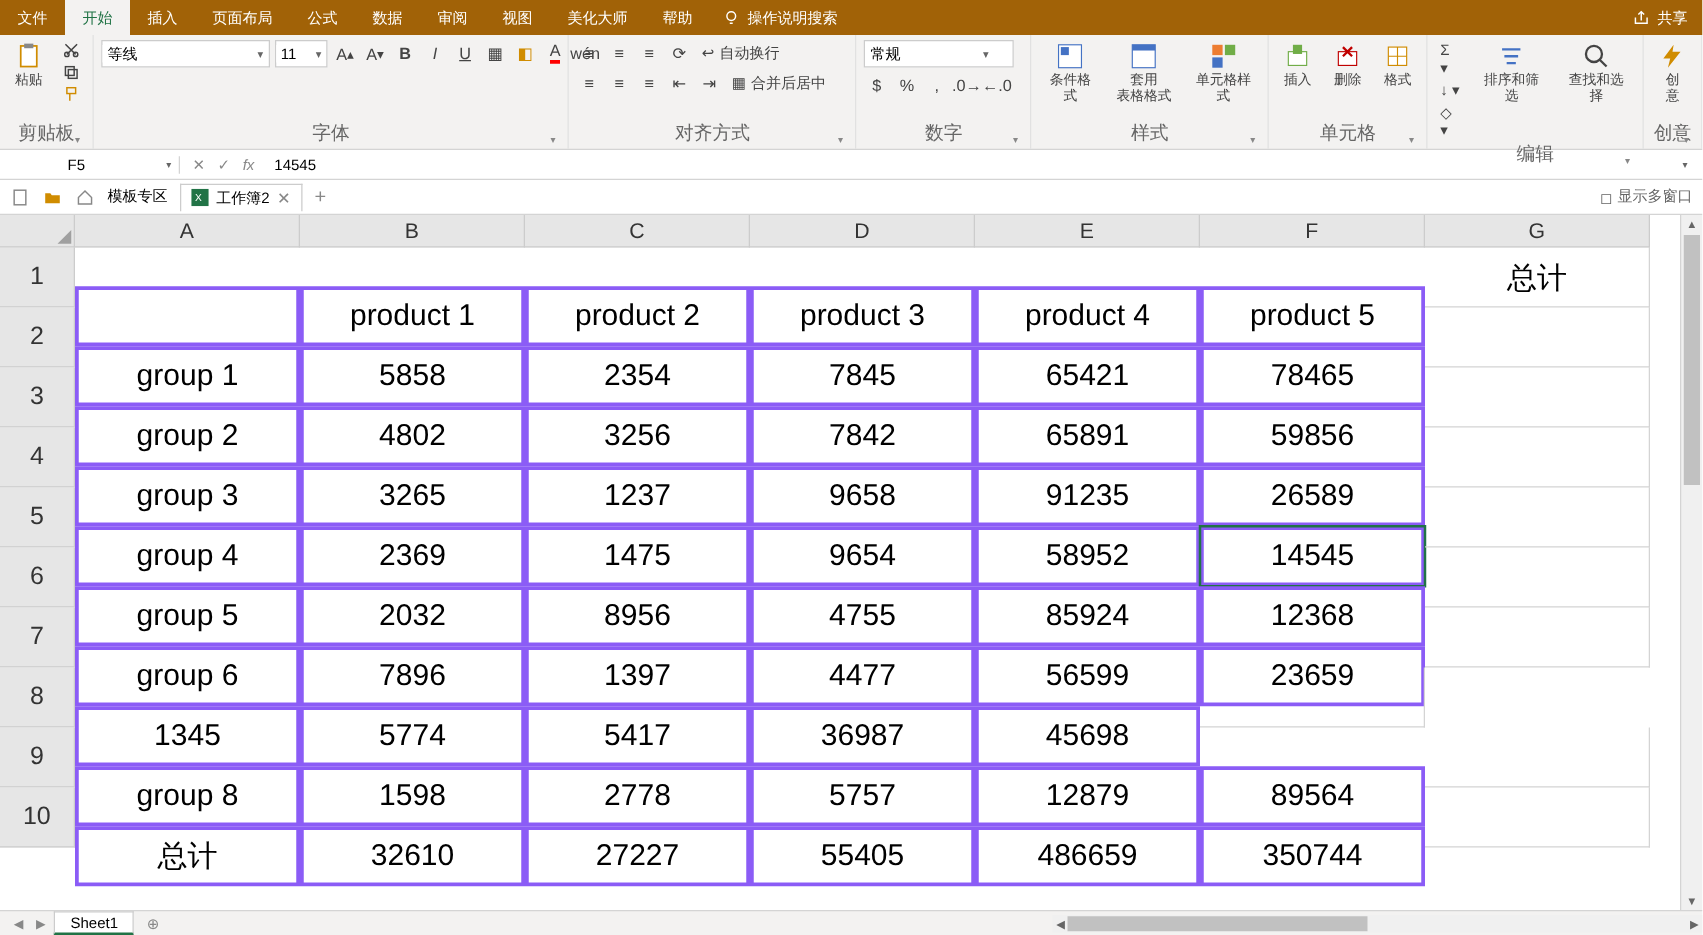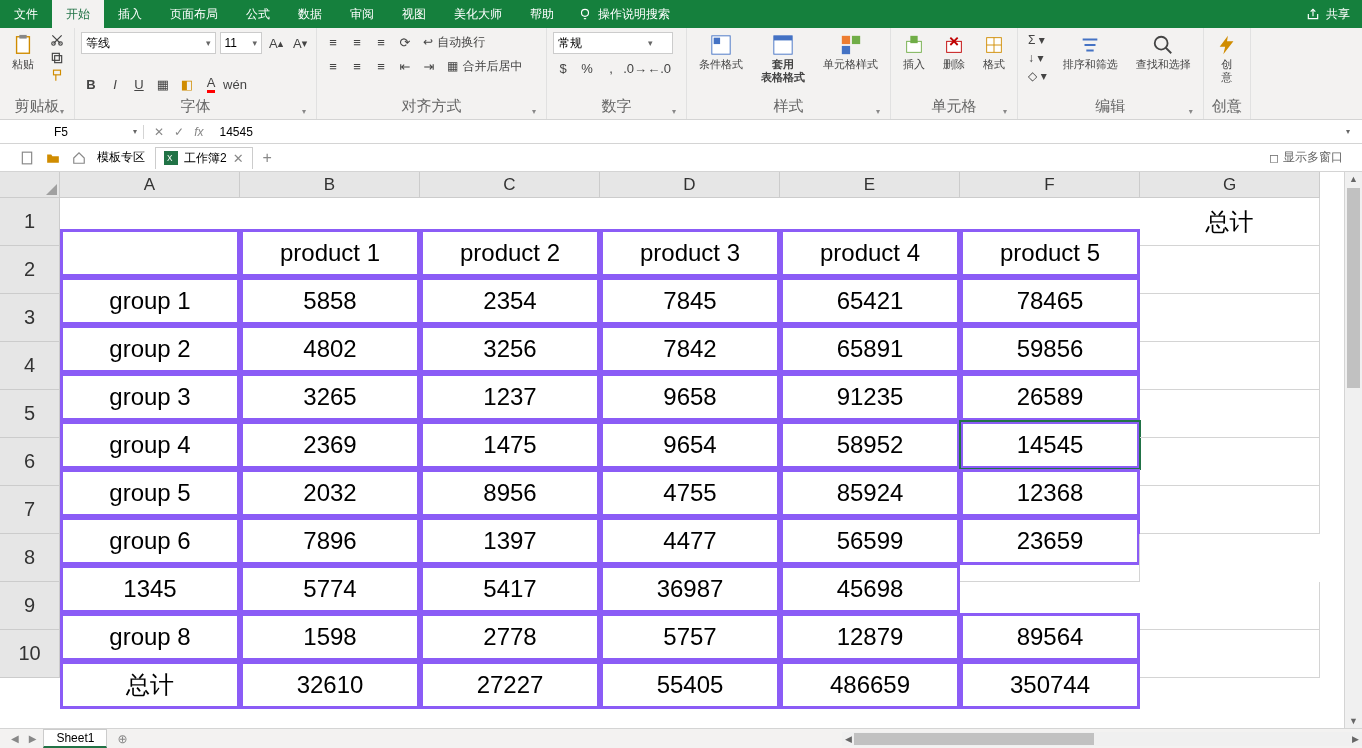--- a/index.html
+++ b/index.html
@@ -1,17 +1,17 @@
 <!DOCTYPE html>
 <html><head>
 <meta charset="utf-8">
 <style>
 * { margin:0; padding:0; box-sizing:border-box; font-family:"Microsoft YaHei",Arial,sans-serif; }
 body { background:#fff; overflow:hidden; width:1362px; height:748px; }
-.menubar { height:28px; background:#15803d; color:#fff; display:flex; align-items:center; font-size:12px; }
+.menubar { height:28px; background:#a16207; color:#fff; display:flex; align-items:center; font-size:12px; }
 .menubar .mitem { padding:0 14px; height:100%; display:flex; align-items:center; cursor:pointer; }
 .menubar .mitem.active { background:#f3f2f1; color:#217346; }
 .menubar .search { display:flex; align-items:center; padding:0 10px; gap:6px; }
 .menubar .share { margin-left:auto; padding:0 12px; display:flex; align-items:center; gap:6px; }
 .ribbon { height:92px; background:#f3f2f1; border-bottom:1px solid #d4d4d4; display:flex; font-size:12px; color:#444; }
 .ribbon-group { border-right:1px solid #e1e1e1; display:flex; flex-direction:column; padding:4px 6px 0 6px; }
 .ribbon-group .body { flex:1; display:flex; align-items:flex-start; gap:6px; }
 .ribbon-group .label { text-align:center; font-size:15px; color:#666; padding:2px 0 3px 0; position:relative;}
 .ribbon-group .label::after{content:"▾"; font-size:8px; position:absolute; right:4px; bottom:3px; color:#888;}
 .big-btn { display:flex; flex-direction:column; align-items:center; justify-content:center; padding:2px 6px; cursor:pointer; gap:2px; font-size:11px; text-align:center; line-height:1.2;}
@@ -25,21 +25,21 @@
 .font-sel .arrow{padding:0 4px; color:#666; font-size:9px;}
 .icon-row { display:flex; gap:4px; align-items:center; }
 .icon-row .ic { width:20px; height:20px; display:flex; align-items:center; justify-content:center; cursor:pointer; font-size:13px; color:#444;}
 .formula-bar { height:24px; border-bottom:1px solid #d4d4d4; display:flex; align-items:center; font-size:12px;padding-left:48px; }
 .name-box { width:96px; border-right:1px solid #d4d4d4; padding:0 6px; display:flex; align-items:center; justify-content:space-between;}
 .name-box .dd{font-size:8px;color:#666;}
 .fx-btns { display:flex; align-items:center; gap:10px; padding:0 10px; color:#888; }
 .fx-btns .fx{font-style:italic;}
 .formula-input { flex:1; padding:0 6px; display:flex; align-items:center; justify-content:space-between;}
 .formula-input .exp{font-size:8px;color:#666;padding:0 6px;}
-.tab-bar { height:28px; border-bottom:1px solid #d4d4d4; display:flex; align-items:center; font-size:12px; padding:0 19px; gap:10px; }
+.tab-bar { height:28px; border-bottom:1px solid #d4d4d4; display:flex; align-items:center; font-size:12px; padding:0 8px; gap:10px; }
 .tab-bar .ticon { width:16px; height:16px; display:flex; align-items:center; justify-content:center; color:#777;}
 .tab-bar .wbtab { display:flex; align-items:center; gap:6px; padding:2px 8px; border:1px solid #ccc; border-bottom:none; background:#fff;}
 .tab-bar .xclose{color:#888; font-size:13px;}
 .tab-bar .plus{color:#888;font-size:16px;}
 .tab-bar .mwshow{margin-left:auto;color:#666;display:flex;align-items:center;gap:4px;}
 .grid-wrap { position:relative; height:556px; background:#fff; display:flex; }
 .grid { flex:1; overflow:hidden; }
 .colhdr-row { display:flex; height:26px; }
 .corner { width:60px; background:#e6e6e6; border-right:1px solid #ccc; border-bottom:1px solid #ccc; position:relative;}
 .corner::after{content:""; position:absolute; right:2px; bottom:2px; width:0;height:0;border-left:11px solid transparent; border-bottom:11px solid #a0a0a0;}
@@ -127,21 +127,21 @@
               <rect x="6" y="2" width="12" height="8"></rect>
               <path d="M10 10v10"></path>
             </svg>
           </div>
       </div>
     </div>
     <div class="label">剪贴板</div>
   </div>
 
   <div class="ribbon-group" style="min-width:240px;">
-    <div class="body" style="flex-direction:column;gap:20px;">
+    <div class="body" style="flex-direction:row;gap:4px;justify-content:space-between;">
       <div class="icon-row">
         <div class="font-sel">
             <input value="等线" style="">
             <span class="arrow">▾</span>
           </div>
         <div class="font-sel size">
             <input value="11" style="">
             <span class="arrow">▾</span>
           </div>
         <div class="ic">A<sup>▴</sup></div>
@@ -219,21 +219,21 @@
             <rect x="2" y="2" width="20" height="20" fill="#fff" stroke="#4472c4"></rect>
             <rect x="4" y="4" width="7" height="7" fill="#4472c4"></rect>
           </svg>
           <span>条件格式</span>
         </div>
       <div class="big-btn">
           <svg viewBox="0 0 24 24">
             <rect x="2" y="2" width="20" height="20" fill="#fff" stroke="#4472c4"></rect>
             <rect x="2" y="2" width="20" height="5" fill="#4472c4"></rect>
           </svg>
-          <span style="white-space:pre;font-weight:bold;">套用
+          <span style="white-space:pre;">套用
 表格格式</span>
         </div>
       <div class="big-btn">
           <svg viewBox="0 0 24 24">
             <rect x="2" y="2" width="9" height="9" fill="#ed7d31"></rect>
             <rect x="13" y="2" width="9" height="9" fill="#70ad47"></rect>
             <rect x="2" y="13" width="9" height="9" fill="#4472c4"></rect>
           </svg>
           <span>单元格样式</span>
         </div>

